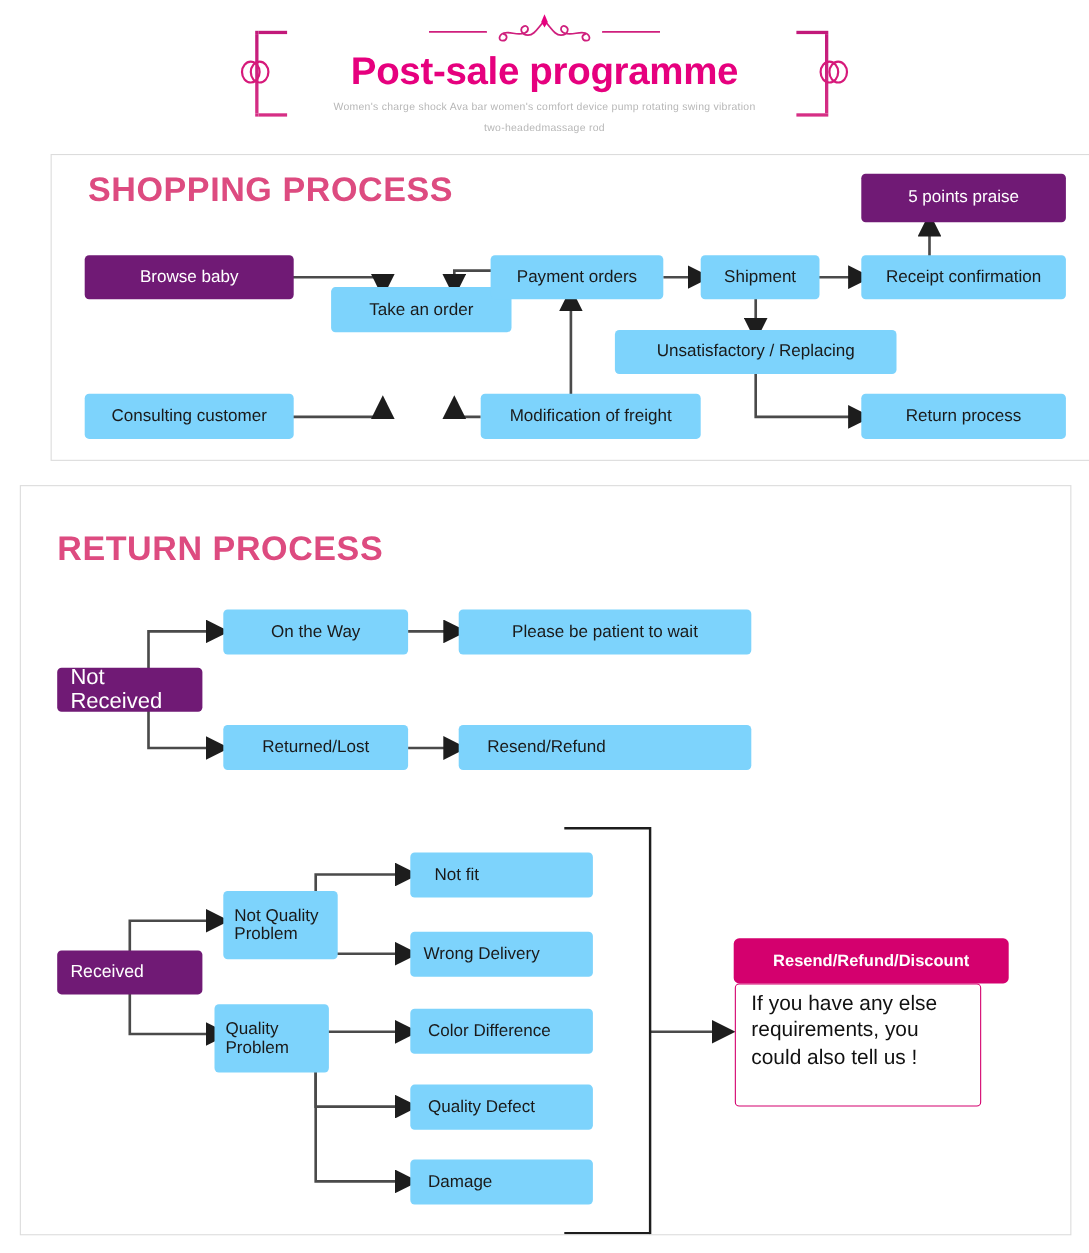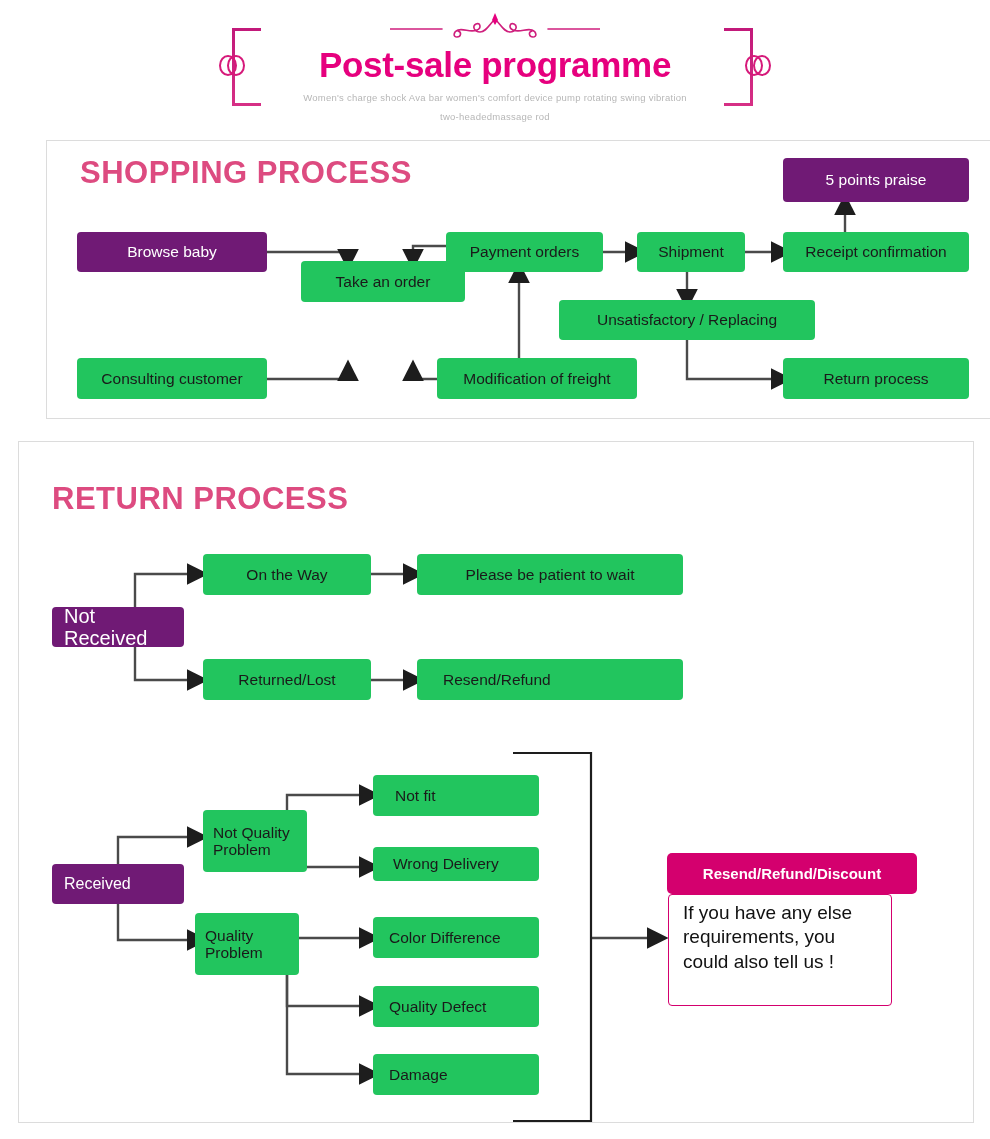--- a/index.html
+++ b/index.html
@@ -54,21 +54,21 @@
   }
   #title-shopping{left:33px;top:14px;font-size:31px;}
   #title-return{left:33px;top:39px;font-size:31px;}
 
   
   .node{
     position:absolute;border-radius:4px;display:flex;align-items:center;
     justify-content:center;text-align:center;box-sizing:border-box;
     font-size:15.5px;color:#1a1a1a;line-height:1.12;padding:0 6px;
   }
-  .node.tan{background:#22c55e;}
+  .node.tan{background:#7dd3fc;}
   .node.pink{background:#701a75;color:#ffffff;}
   .node.lalign{justify-content:flex-start;padding-left:12px;text-align:left;}
 
   
   #callout-head{
     position:absolute;left:667px;top:853px;width:250px;height:41px;
     background:#d4006e;color:#fff;border-radius:5px;
     display:flex;align-items:center;justify-content:center;
     font-size:15px;font-weight:bold;
   }
@@ -217,21 +217,21 @@
   <div class="node pink lalign" style="left:33px;top:422px;width:132px;height:40px;font-size:16px;">Received</div>
 
   <div class="node tan lalign" style="left:184px;top:368px;width:104px;height:62px;white-space:pre-line;padding-left:10px;">Not Quality
 Problem</div>
 
   <div class="node tan lalign" style="left:176px;top:471px;width:104px;height:62px;white-space:pre-line;padding-left:10px;">Quality
 Problem</div>
 
   <div class="node tan lalign" style="left:354px;top:333px;width:166px;height:41px;padding-left:22px;">Not fit</div>
 
-  <div class="node tan lalign" style="left:354px;top:405px;width:166px;height:34px;padding-left:20px;">Wrong Delivery</div>
+  <div class="node tan lalign" style="left:354px;top:405px;width:166px;height:41px;padding-left:12px;">Wrong Delivery</div>
 
   <div class="node tan lalign" style="left:354px;top:475px;width:166px;height:41px;padding-left:16px;">Color Difference</div>
 
   <div class="node tan lalign" style="left:354px;top:544px;width:166px;height:41px;padding-left:16px;">Quality Defect</div>
 
   <div class="node tan lalign" style="left:354px;top:612px;width:166px;height:41px;padding-left:16px;">Damage</div>
 </div>
 
 <div id="callout-head">Resend/Refund/Discount</div>
 <div id="callout-body">If you have any else requirements,   you could also tell us !</div>

